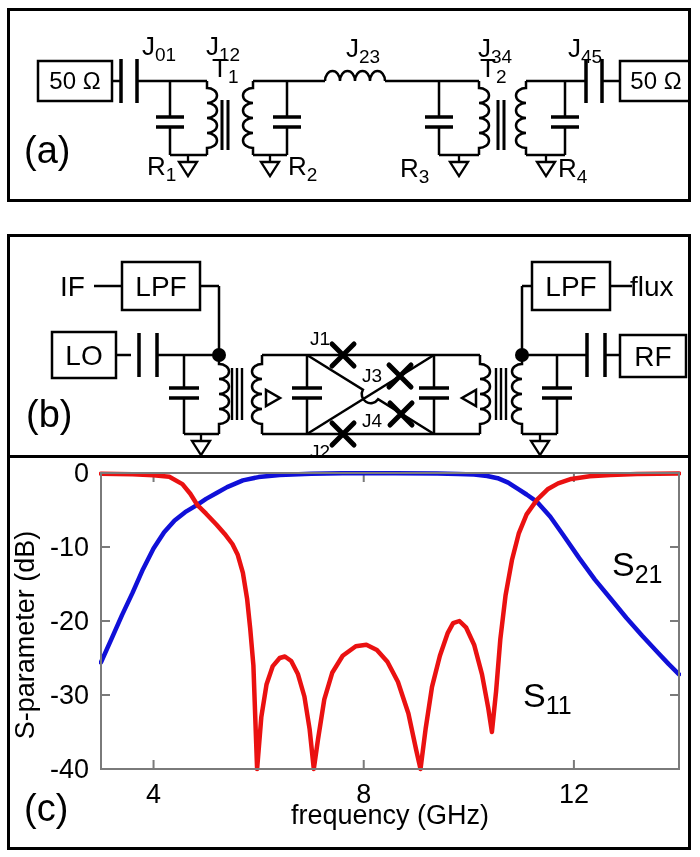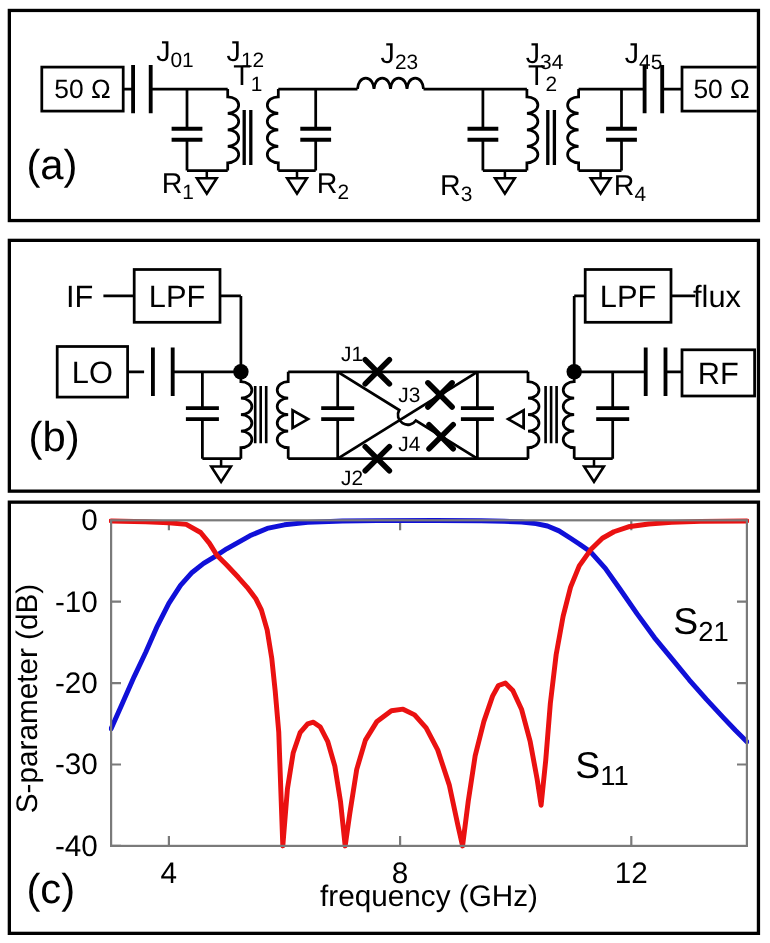--- a/index.html
+++ b/index.html
@@ -1,19 +1,19 @@
 <!DOCTYPE html>
 <html><head>
 <meta charset="utf-8">
 <style>
   html,body{margin:0;padding:0}
   body{width:700px;height:857px;background:#fff;position:relative;font-family:"Liberation Sans",sans-serif}
   .panel{position:absolute;left:7px;background:#fff;border:3px solid #000}
   #panel-a{top:8px;width:678px;height:188px}
-  #panel-b{top:217px;width:678px;height:225px}
+  #panel-b{top:234px;width:678px;height:225px}
   #panel-c{top:455px;width:678px;height:389px}
   svg{display:block}
   text{fill:#000;font-family:"Liberation Sans",sans-serif}
   .w{stroke:#000;stroke-width:2.5;fill:none}
   .p{stroke:#000;stroke-width:3.5;fill:none}
   .coil{stroke:#000;stroke-width:2.5;fill:none}
   .core{stroke:#000;stroke-width:3;fill:none}
   .core3{stroke:#000;stroke-width:2.4;fill:none}
   .gnd{stroke:#000;stroke-width:2.3;fill:none}
   .jx{stroke:#000;stroke-width:5;stroke-linecap:round}

